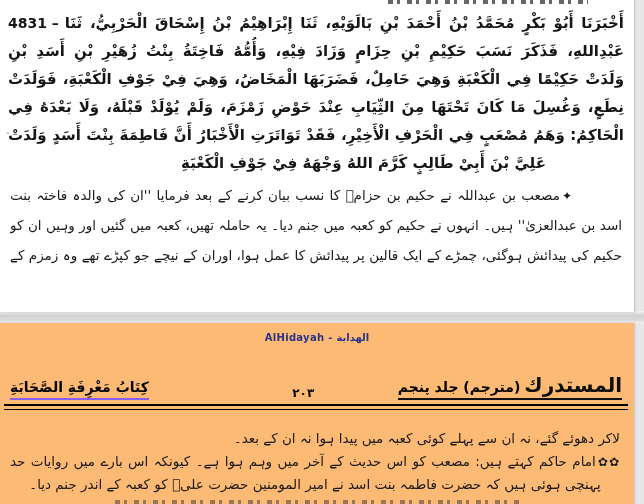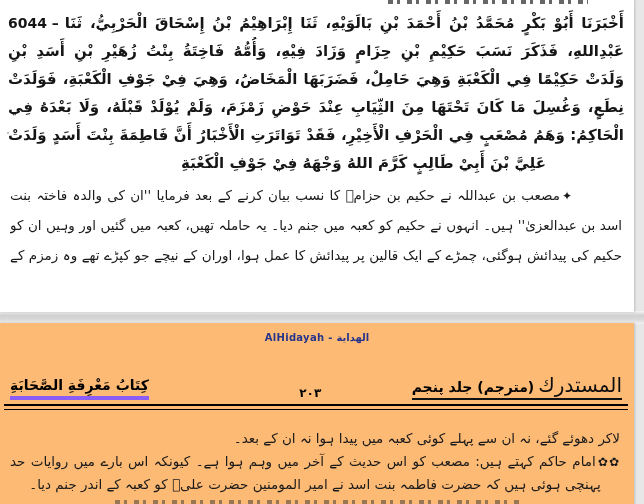--- a/index.html
+++ b/index.html
@@ -34,24 +34,24 @@
     text-align:justify;text-align-last:justify;}
   .ur-line.indent{padding-right:50px;}
   .marker{font-size:12px;padding-left:2px;}
 
   
   #watermark{position:absolute;top:9px;left:0;width:100%;text-align:center;
     font-size:10px;font-weight:bold;letter-spacing:.3px;}
   #page2-header{position:absolute;top:50px;left:10px;right:12px;direction:rtl;
     display:flex;justify-content:space-between;align-items:flex-end;}
   #book-title-group{border-bottom:2px solid #111;padding-bottom:1px;display:flex;align-items:baseline;gap:4px;}
-  #book-title{font-size:20px;font-weight:normal;color:#0d0d0d;}
+  #book-title{font-size:20px;font-weight:bold;color:#0d0d0d;}
   #volume-label{font-size:14px;font-weight:bold;}
   #page-number{font-size:12px;font-weight:bold;padding-left:60px;}
-  #chapter-title{font-size:14px;font-weight:bold;border-bottom:4px solid #8b5cf6;padding-bottom:3px;}
+  #chapter-title{font-size:14px;font-weight:bold;border-bottom:2px solid #8b5cf6;padding-bottom:3px;}
   #double-rule{position:absolute;top:81px;left:4px;right:6px;height:3px;
     border-top:2.5px solid #000;border-bottom:1.5px solid #000;}
 
   #urdu-block-2{position:absolute;top:104px;right:14px;left:10px;direction:rtl;}
   .ur2-line{font-size:13.5px;color:#1a1a1a;line-height:23px;height:23px;overflow:hidden;
     text-align:justify;text-align-last:justify;}
   .ur2-line.rline{text-align:right;text-align-last:right;}
   .ur2-line.cline{text-align:right;text-align-last:center;}
 
   
@@ -63,21 +63,21 @@
 <div id="viewport" style="background: rgb(231, 231, 231);">
 
   <div id="page-separator"></div>
 
   <div class="page" id="page1" style="background: rgb(255, 255, 255);">
     <div class="sliver" id="sliver-top"></div>
 
     <div id="arabic-block">
       <div class="ar-line first">
         <span class="ar-text">أَخْبَرَنَا أَبُوْ بَكْرٍ مُحَمَّدُ بْنُ أَحْمَدَ بْنِ بَالَوَيْهِ، ثَنَا إِبْرَاهِيْمُ بْنُ إِسْحَاقَ الْحَرْبِيُّ، ثَنَا مُصْعَبُ بْنُ</span>
-        <span class="hadith-num">6044 –</span>
+        <span class="hadith-num">4831 –</span>
       </div>
       <div class="ar-line">عَبْدِاللهِ، فَذَكَرَ نَسَبَ حَكِيْمِ بْنِ حِزَامٍ وَزَادَ فِيْهِ، وَأُمُّهُ فَاخِتَةُ بِنْتُ زُهَيْرِ بْنِ أَسَدِ بْنِ عَبْدِالْعُزّٰى، وَكَانَتْ</div>
       <div class="ar-line">وَلَدَتْ حَكِيْمًا فِي الْكَعْبَةِ وَهِيَ حَامِلٌ، فَضَرَبَهَا الْمَخَاضُ، وَهِيَ فِيْ جَوْفِ الْكَعْبَةِ، فَوَلَدَتْ فِيْهَا فَحُمِلَتْ فِيْ</div>
       <div class="ar-line">نِطَعٍ، وَغُسِلَ مَا كَانَ تَحْتَهَا مِنَ الثِّيَابِ عِنْدَ حَوْضِ زَمْزَمَ، وَلَمْ يُوْلَدْ قَبْلَهُ، وَلَا بَعْدَهُ فِي الْكَعْبَةِ أَحَدٌ قَالَ</div>
       <div class="ar-line">الْحَاكِمُ: وَهَمُ مُصْعَبٍ فِي الْحَرْفِ الْأَخِيْرِ، فَقَدْ تَوَاتَرَتِ الْأَخْبَارُ أَنَّ فَاطِمَةَ بِنْتَ أَسَدٍ وَلَدَتْ أَمِيْرَ الْمُؤْمِنِيْنَ</div>
       <div class="ar-line cline">عَلِيَّ بْنَ أَبِيْ طَالِبٍ كَرَّمَ اللهُ وَجْهَهُ فِيْ جَوْفِ الْكَعْبَةِ</div>
     </div>
 
     <div id="urdu-block-1">
       <div class="ur-line indent">

